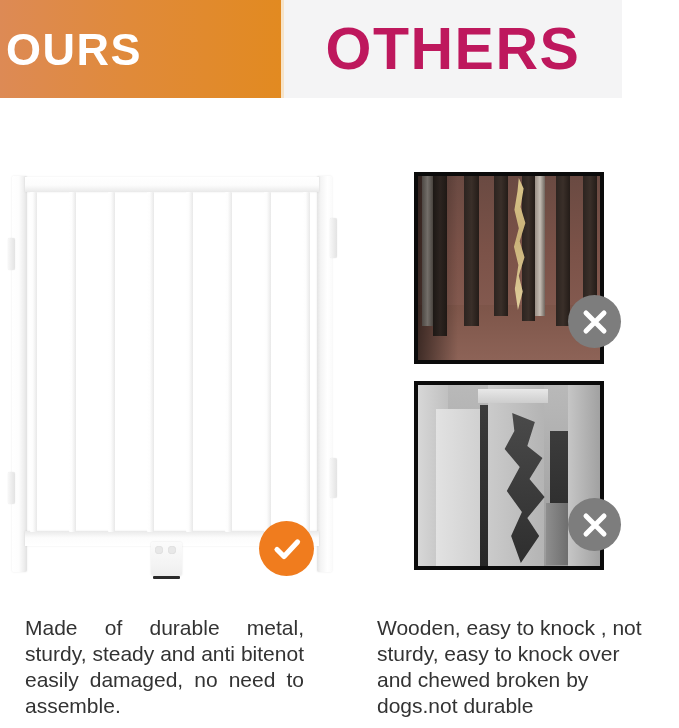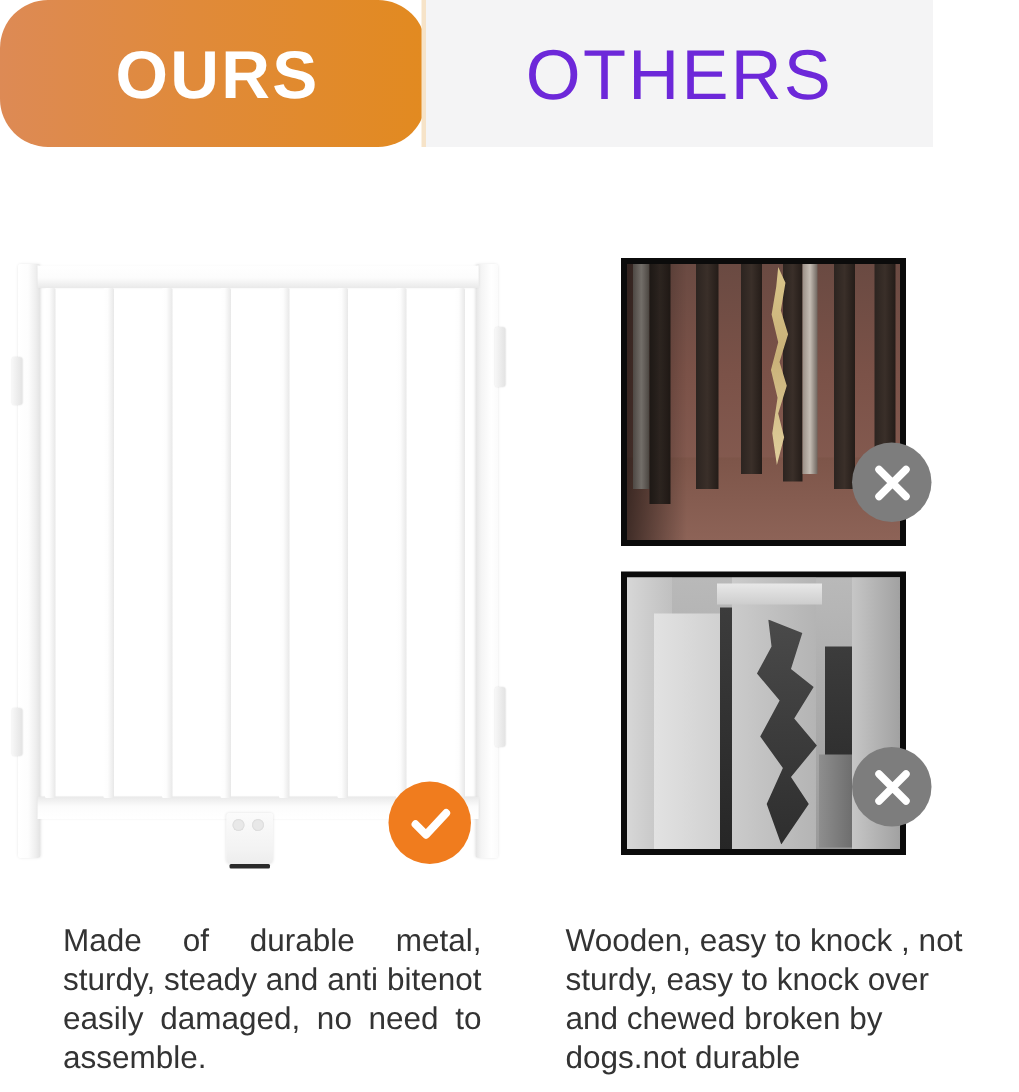--- a/index.html
+++ b/index.html
@@ -21,23 +21,21 @@
     left: 0; top: 0;
     width: 679px; height: 98px;
     display: flex;
   }
   .banner-ours {
     width: 284px;
     height: 98px;
     background: linear-gradient(to right, #dd8a55 0%, #e08a3a 45%, #e28a20 100%);
     display: flex;
     align-items: center;
-    justify-content: center;
     position: relative;
-    border-radius: 32px;
   }
   .banner-ours::after {
     content: "";
     position: absolute;
     right: 0; top: 0; bottom: 0;
     width: 3px;
     background: #f6e3c8;
   }
   .banner-ours .label {
     color: #ffffff;
@@ -49,23 +47,23 @@
   }
   .banner-others {
     width: 338px;
     height: 98px;
     background: #f4f4f5;
     display: flex;
     align-items: center;
     justify-content: center;
   }
   .banner-others .label {
-    color: #6d28d9;
-    font-size: 47px;
-    font-weight: normal;
+    color: #be185d;
+    font-size: 59px;
+    font-weight: bold;
     letter-spacing: 1.5px;
     line-height: 1;
   }
 
   
   .gate-stage {
     position: absolute;
     left: 0; top: 98px;
     width: 341px; height: 505px;
     background: #ffffff;
@@ -241,21 +239,21 @@
   
   .caption {
     position: absolute;
     top: 615px;
     color: #333333;
     font-size: 21px;
     line-height: 26px;
     text-align: justify;
     text-justify: inter-word;
   }
-  .caption-left  { left: 42px;  width: 279px; }
+  .caption-left  { left: 25px;  width: 279px; }
   .caption-right { left: 377px; width: 271px; text-align: left; }
 </style>
 </head>
 <body>
 
 <div class="header">
   <div class="banner-ours">
     <span class="label">OURS</span>
   </div>
   <div class="banner-others">

